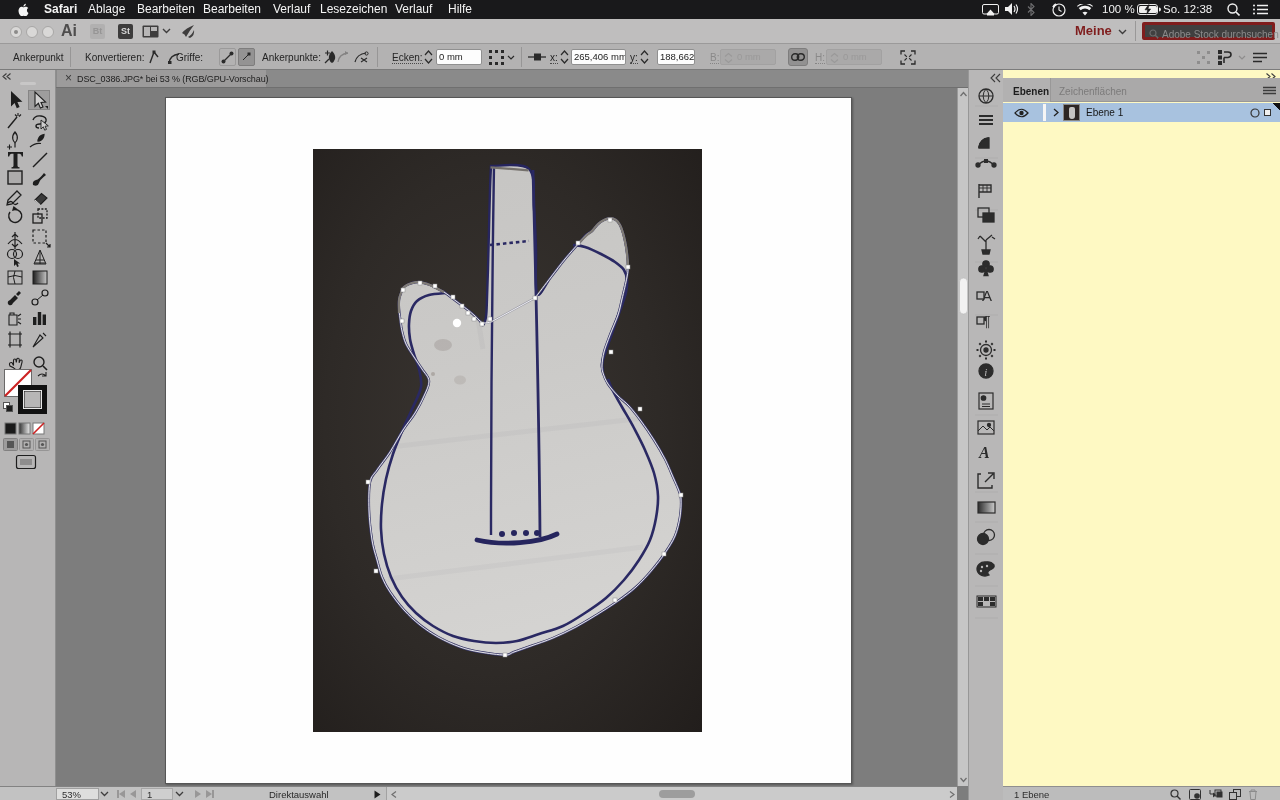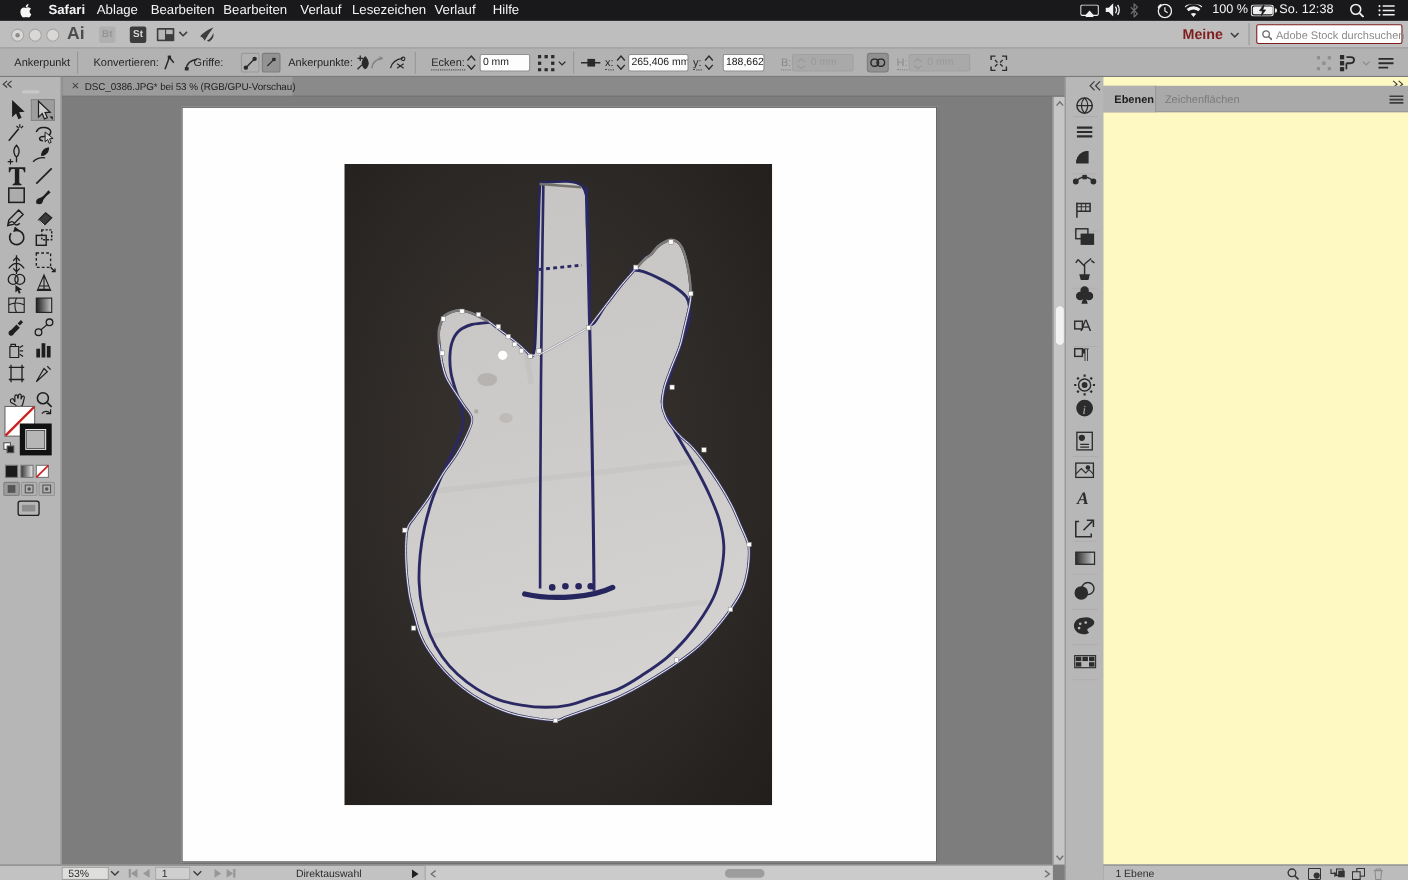--- a/index.html
+++ b/index.html
@@ -110,21 +110,21 @@
       <path d="M1 1 L4.5 4.5 L8 1" stroke="#3e3d3d" stroke-width="1.4" fill="none"></path>
     </svg>
   <svg class="icn" style="left:180px;top:5px" width="17" height="15" viewBox="0 0 17 15">
       <path fill="#3e3d3d" d="M2 9 Q6 4 14 1 Q10 6 6 13 Q5 10 2 9 Z M8 13 Q12 11 14 6 Q15 11 10 14 Q9 13.5 8 13Z"></path>
     </svg>
   <span class="abs" style="left:1075px;top:4px;font-size:13px;font-weight:bold;color:#7f1d1d">Meine</span>
   <svg class="icn" style="left:1118px;top:10px" width="9" height="6" viewBox="0 0 9 6">
       <path d="M1 1 L4.5 4.5 L8 1" stroke="#3e3d3d" stroke-width="1.4" fill="none"></path>
     </svg>
   <div class="abs" style="left:1135px;top:2px;width:1px;height:20px;background:#999898"></div>
-  <div class="abs" style="left:1142px;top:3px;width:133px;height:18px;background:#ffffff;border:1px solid #7f1d1d;border-radius:2px">
+  <div class="abs" style="left:1142px;top:3px;width:133px;height:18px;background:#404040;border:3px solid #7f1d1d;border-radius:2px">
     <svg class="icn" style="left:4px;top:4px" width="10" height="10" viewBox="0 0 10 10">
         <circle cx="4" cy="4" r="3" fill="none" stroke="#6c6b6b" stroke-width="1.2"></circle>
         <path d="M6.3 6.3 L9 9" stroke="#6c6b6b" stroke-width="1.3"></path>
         <path d="M8 7.5 q1.5 1 0.5 2" stroke="#6c6b6b" stroke-width="1" fill="none"></path>
       </svg>
     <span class="abs" style="left:17px;top:4px;font-size:10px;color:#8b8a8a;white-space:nowrap">Adobe Stock durchsuchen</span>
   </div>
 </div>
 
 <div id="ctrlbar" class="abs">
@@ -574,20 +574,39 @@
     </svg>
 
   <div class="abs" style="left:0;top:8px;width:277px;height:24px;background:#aaa9a9;border-bottom:1px solid #999898"></div>
   <div class="abs" style="left:0;top:8px;width:48px;height:24px;background:#b2b1b1;border-right:1px solid #999898"></div>
   <span class="abs" style="left:10px;top:16px;font-size:10px;font-weight:bold;color:#1d1d1d">Ebenen</span>
   <span class="abs" style="left:56px;top:16px;font-size:10px;color:#7c7b7b">Zeichenflächen</span>
   <svg class="icn" style="left:260px;top:16px" width="13" height="9" viewBox="0 0 13 9">
       <path d="M0 1.5 h13 M0 4.5 h13 M0 7.5 h13" stroke="#3c3c3c" stroke-width="1.5"></path>
     </svg>
 
+  <div class="abs" style="left:0;top:33px;width:277px;height:19px;background:#a8c2df">
+    <svg class="icn" style="left:11px;top:5px" width="15" height="10" viewBox="0 0 15 10">
+        <path d="M1 5 Q7.5 -2.5 14 5 Q7.5 12.5 1 5Z" fill="none" stroke="#222" stroke-width="1.2"></path>
+        <circle cx="7.5" cy="5" r="2.2" fill="#222"></circle>
+      </svg>
+    <div class="abs" style="left:40px;top:1px;width:3px;height:17px;background:#f5f5f5"></div>
+    <svg class="icn" style="left:50px;top:5px" width="6" height="9" viewBox="0 0 6 9">
+        <path d="M1 1 L5 4.5 L1 8" stroke="#222" fill="none" stroke-width="1.3"></path>
+      </svg>
+    <div class="abs" style="left:60px;top:1px;width:17px;height:17px;background:#2c2624;border:1px solid #888">
+      <div class="abs" style="left:5px;top:2px;width:6px;height:12px;background:#c5c4c2;border-radius:2px 2px 3px 3px"></div>
+    </div>
+    <span class="abs" style="left:83px;top:4px;font-size:10px;color:#161616">Ebene 1</span>
+    <svg class="icn" style="left:247px;top:5px" width="10" height="10" viewBox="0 0 10 10">
+        <circle cx="5" cy="5" r="4" fill="none" stroke="#333" stroke-width="1.2"></circle>
+      </svg>
+    <div class="abs" style="left:261px;top:6px;width:7px;height:7px;background:#f0f0f0;border:1.5px solid #333"></div>
+    <div class="abs" style="left:269px;top:0;width:8px;height:8px;background:linear-gradient(45deg, transparent 50%, #111 50%)"></div>
+  </div>
 </div>
 <div id="statusbar" class="abs">
   <div class="abs" style="left:56px;top:1px;width:43px;height:12px;background:#dededd;border:1px solid #a0a0a0;font-size:9.5px;padding-left:5px;line-height:12px">53%</div>
   <svg class="icn" style="left:100px;top:4px" width="9" height="6" viewBox="0 0 9 6">
       <path d="M1 1 L4.5 4.5 L8 1" stroke="#3e3d3d" stroke-width="1.3" fill="none"></path>
     </svg>
   <svg class="icn" style="left:116px;top:3px" width="24" height="8" viewBox="0 0 24 8">
       <g fill="#989797">
         <path d="M2 0 v8 M9 0 L3 4 L9 8z"></path>
         <path d="M20 0 L14 4 L20 8z"></path>

